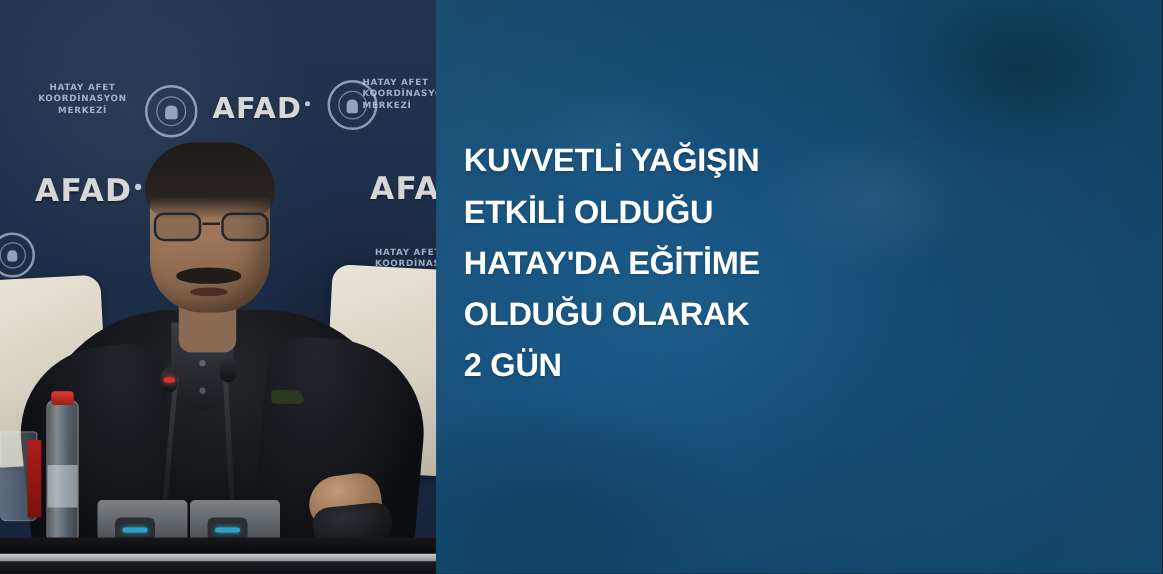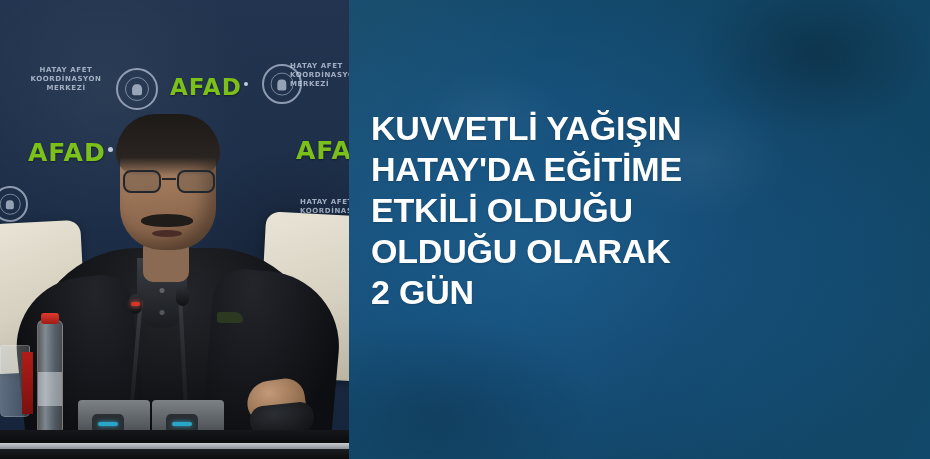--- a/index.html
+++ b/index.html
@@ -38,21 +38,21 @@
     content: "";
     position: absolute;
     inset: 0;
     background:
       radial-gradient(ellipse 60% 45% at 30% 20%, rgba(255,255,255,0.05), transparent 70%),
       radial-gradient(ellipse 50% 40% at 85% 60%, rgba(0,0,0,0.25), transparent 70%);
   }
   
   .bd-afad {
     position: absolute;
-    color: #84cc16;
+    color: #e5e5e5;
     font-weight: 700;
     letter-spacing: 1px;
     font-family: "DejaVu Sans", sans-serif;
     text-shadow: 0 1px 2px rgba(0,0,0,0.45);
     opacity: 0.92;
     filter: blur(0.5px);
     white-space: nowrap;
   }
   .bd-afad .dot {
     display: inline-block;
@@ -361,21 +361,21 @@
     left: 22px;
     top: 108px;
     width: 545px;
     z-index: 2;
   }
   #headline .hl {
     display: block;
     color: #ffffff;
     font-family: "Liberation Sans", sans-serif;
     font-weight: 700;
-    font-size: 34px;
+    font-size: 26px;
     line-height: 41px;
     letter-spacing: -0.2px;
     white-space: nowrap;
     text-shadow: 0 1px 2px rgba(0,0,0,0.18);
   }
 </style>
 </head>
 <body>
 
 <div id="stage">
@@ -458,20 +458,20 @@
     <div class="bottle-cap"></div>
 
     <div class="phone-blob"></div>
     <div class="table-top"></div>
     <div class="table-edge"></div>
   </div>
 
   <div id="blue">
     <div id="headline">
       <span class="hl">KUVVETLİ YAĞIŞIN</span>
+      <span class="hl">ETKİLİ OLDUĞU</span>
       <span class="hl">HATAY'DA EĞİTİME</span>
-      <span class="hl">ETKİLİ OLDUĞU</span>
       <span class="hl">OLDUĞU OLARAK</span>
       <span class="hl">2 GÜN</span>
     </div>
   </div>
 
 </div>
 
 </body></html>

